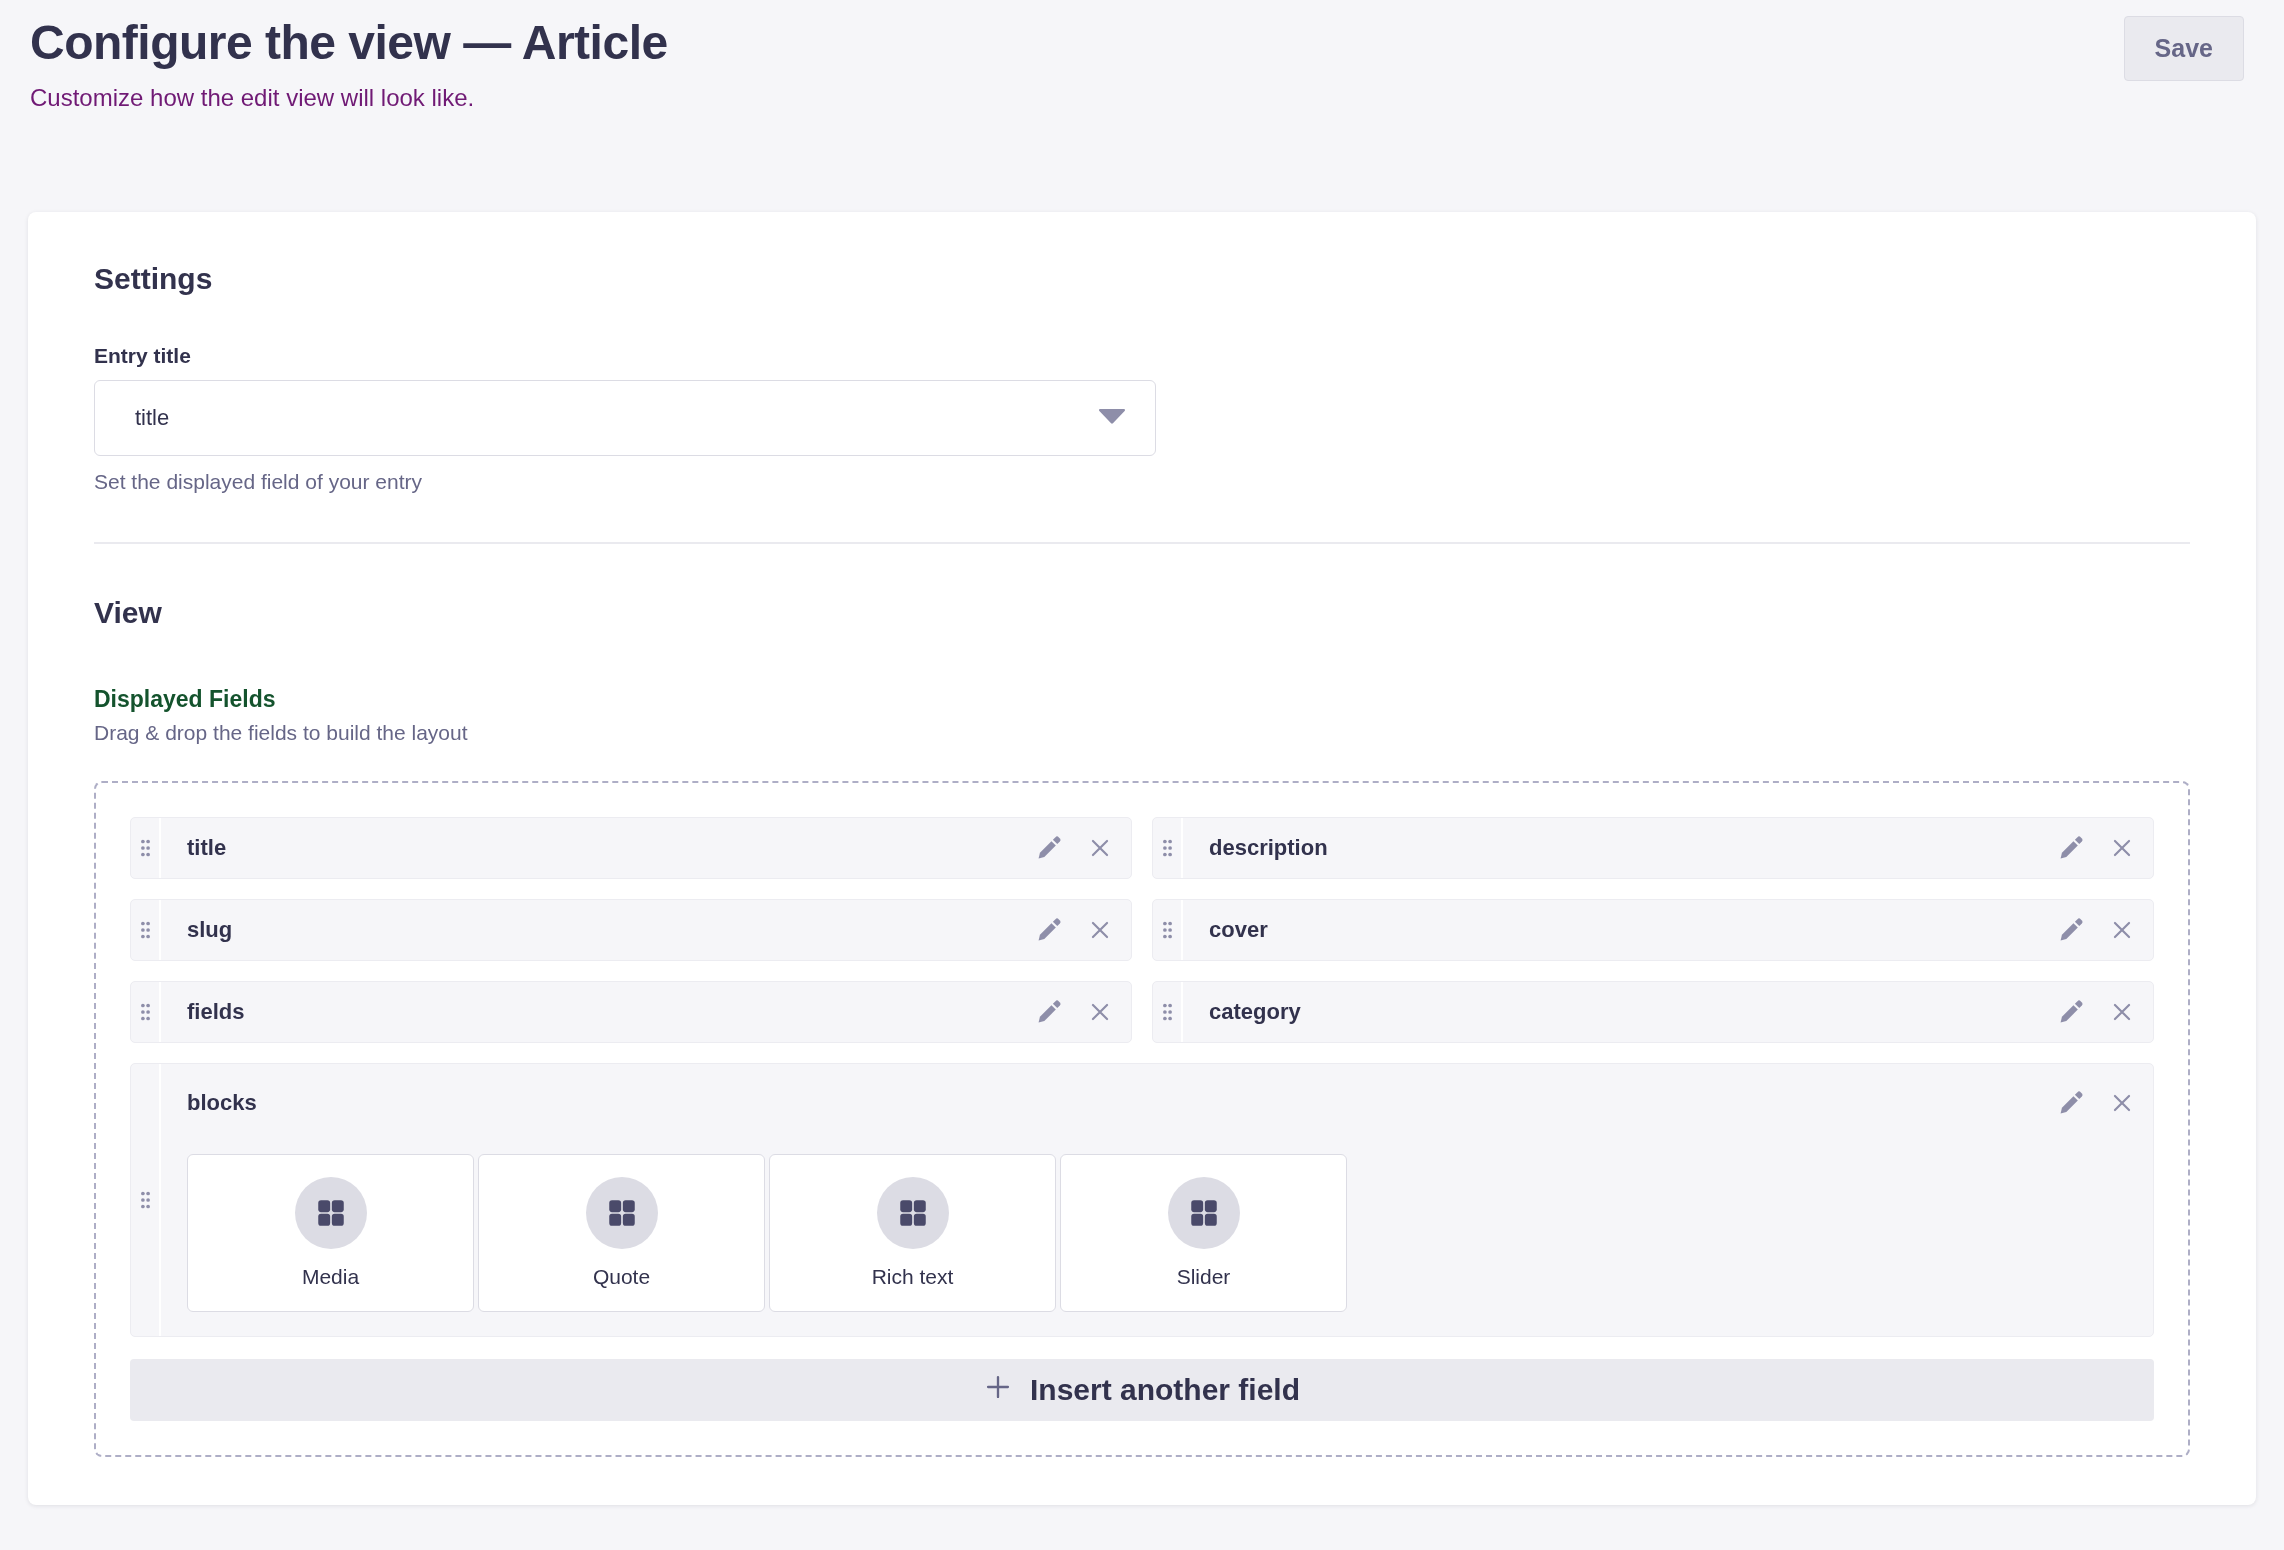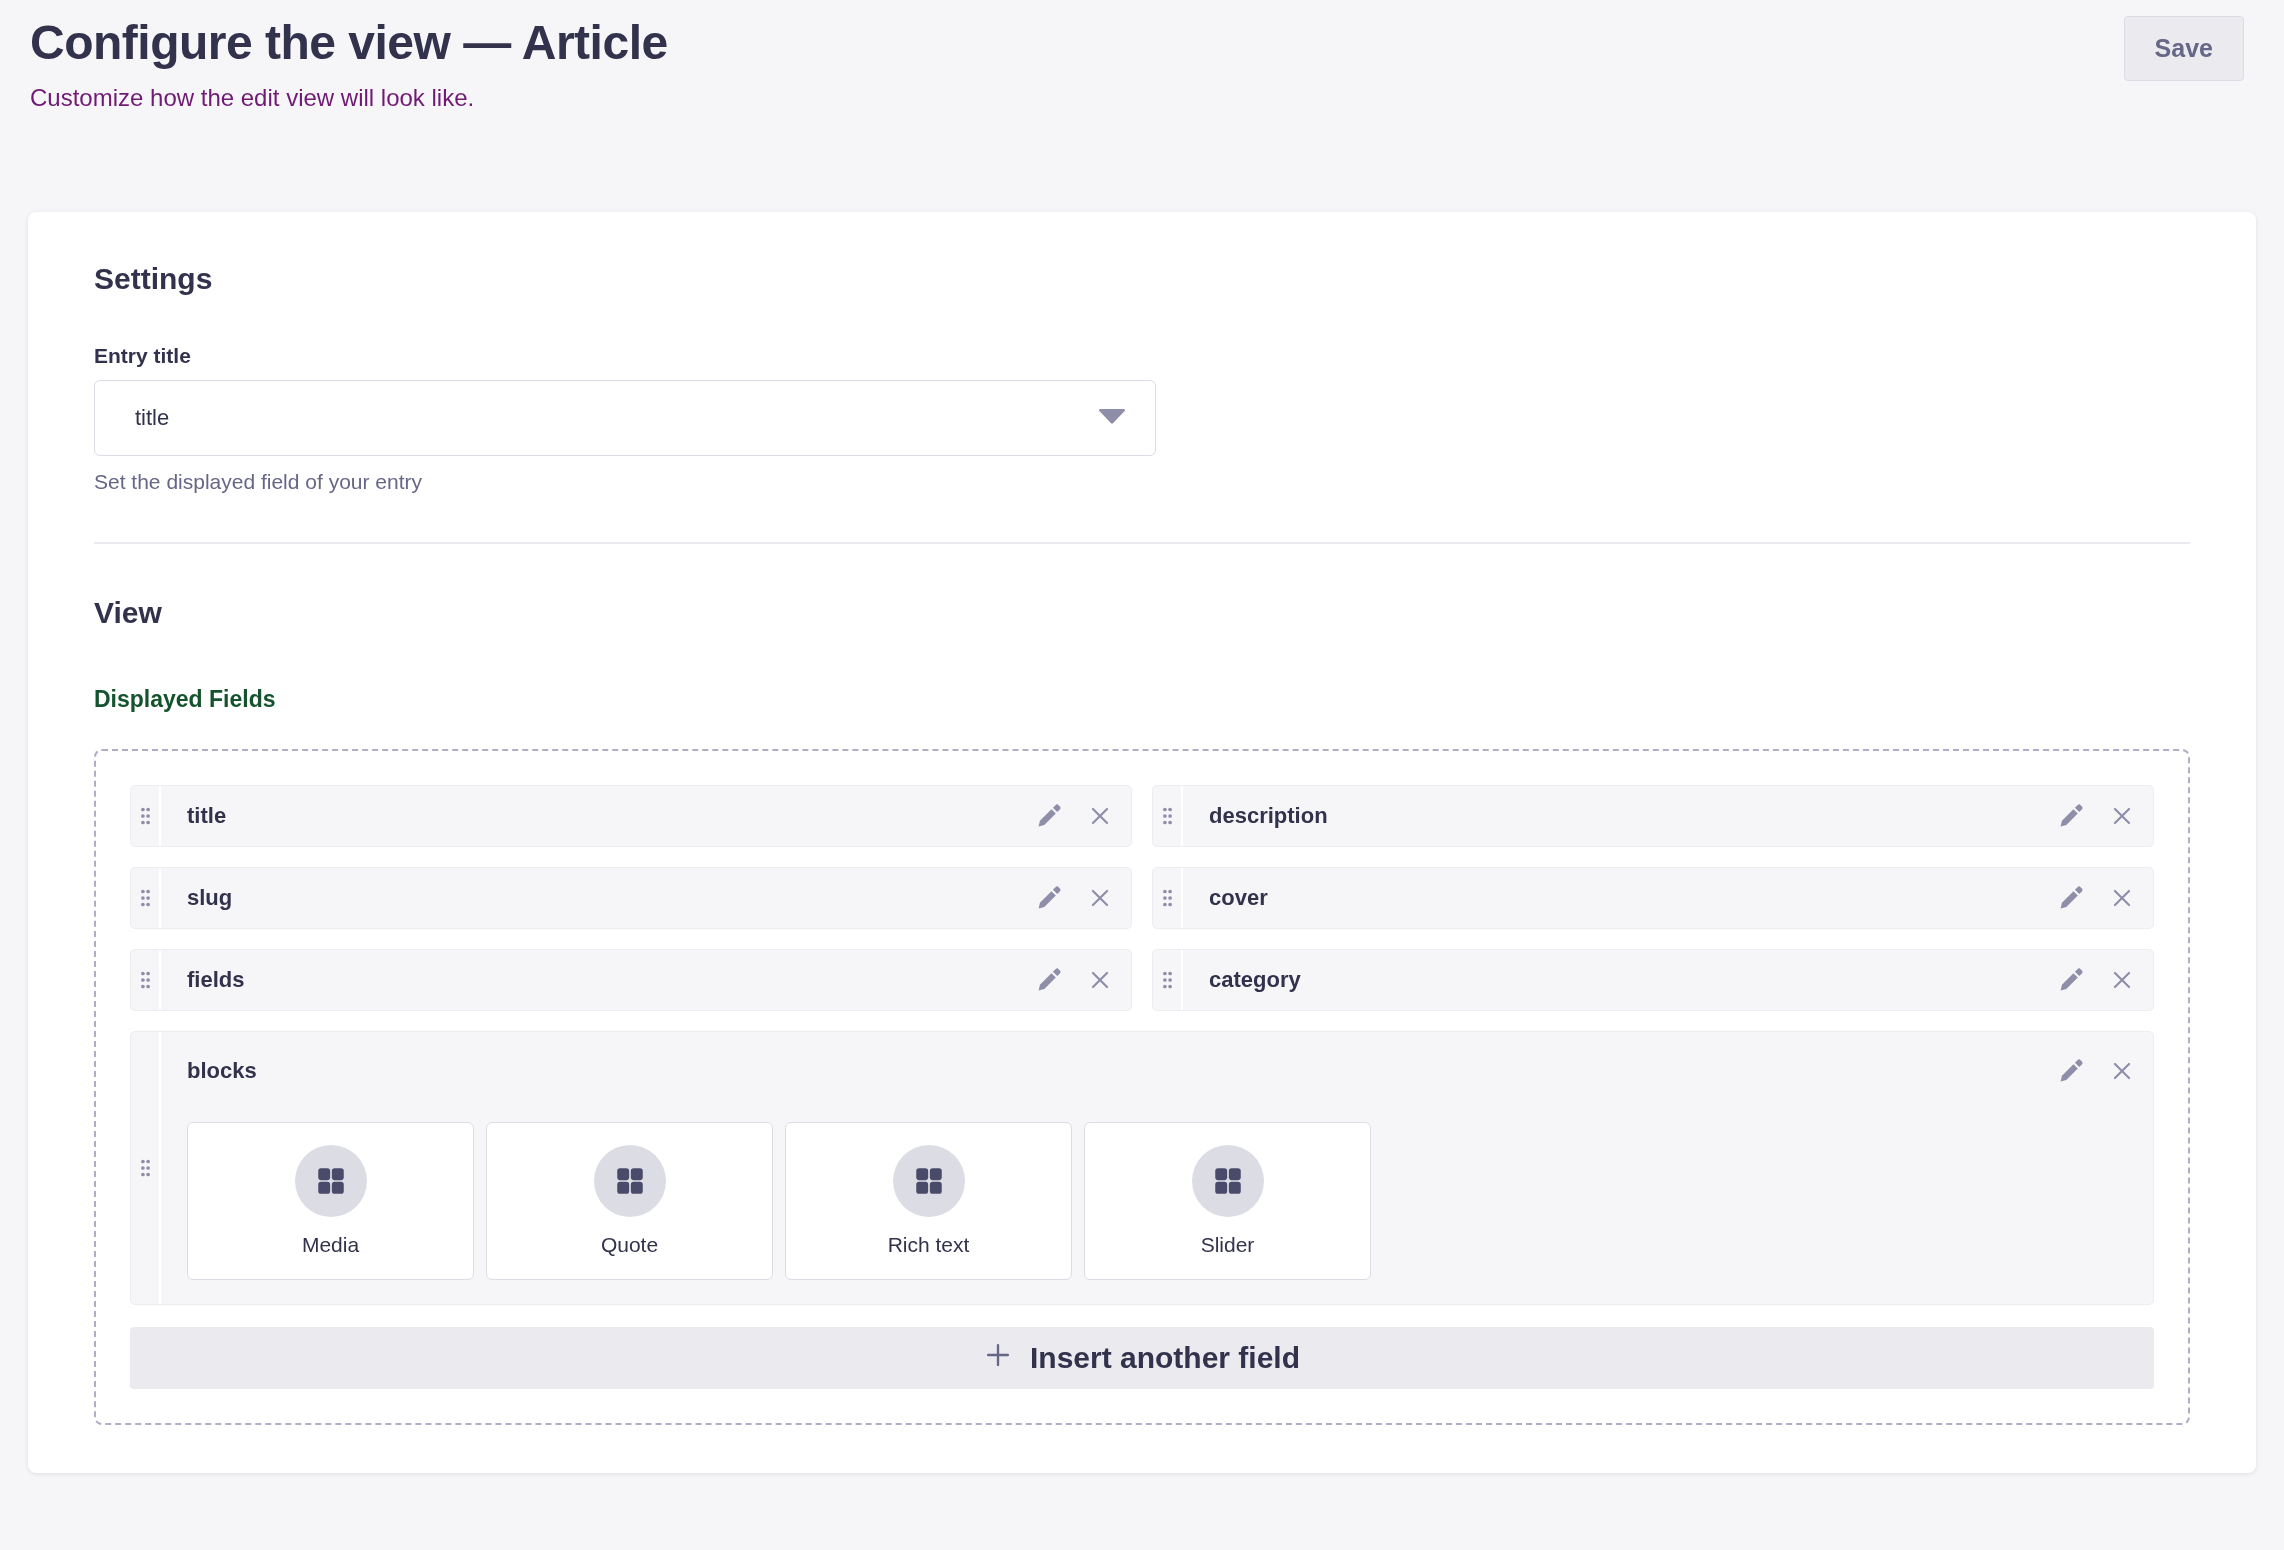--- a/index.html
+++ b/index.html
@@ -82,21 +82,21 @@
     cursor: pointer; color: #8e8ea9;
   }
   .icon-btn svg { display: block; }
 
   
   .blocks-row { grid-column: 1 / -1; height: auto; min-height: 268px; align-items: stretch; padding-right: 0; }
   .blocks-row .drag { align-self: stretch; }
   .blocks-content { flex: 1; display: flex; flex-direction: column; padding: 24px 16px 24px 26px; }
   .blocks-head { display: flex; align-items: center; }
   .blocks-head .flabel { margin-left: 0; }
-  .components { display: flex; gap: 12px; margin-top: 36px; }
+  .components { display: flex; gap: 4px; margin-top: 36px; }
   .component-card {
     width: 287px; height: 158px;
     background: #fff; border: 1px solid #dcdce4; border-radius: 6px;
     display: flex; flex-direction: column; align-items: center; justify-content: center;
     cursor: pointer;
   }
   .comp-circle {
     width: 72px; height: 72px; border-radius: 50%; background: #dcdce4;
     display: flex; align-items: center; justify-content: center;
   }
@@ -136,20 +136,21 @@
       </span>
     </div>
     <p class="hint">Set the displayed field of your entry</p>
   </section>
 
   <hr class="divider">
 
   <section>
     <h2 class="section-heading view-heading">View</h2>
     <h3 class="sub-heading">Displayed Fields</h3>
+    <p class="sub-text">Drag &amp; drop the fields to build the layout</p>
 
     <div class="dropzone">
       <div class="fields-grid">
 
         <div class="field-row">
           <span class="drag">
             <svg width="13" height="20" viewBox="0 0 12 18">
                 <g fill="#8e8ea9">
                   <circle cx="3.6" cy="3" r="1.7"></circle>
                   <circle cx="8.4" cy="3" r="1.7"></circle>

